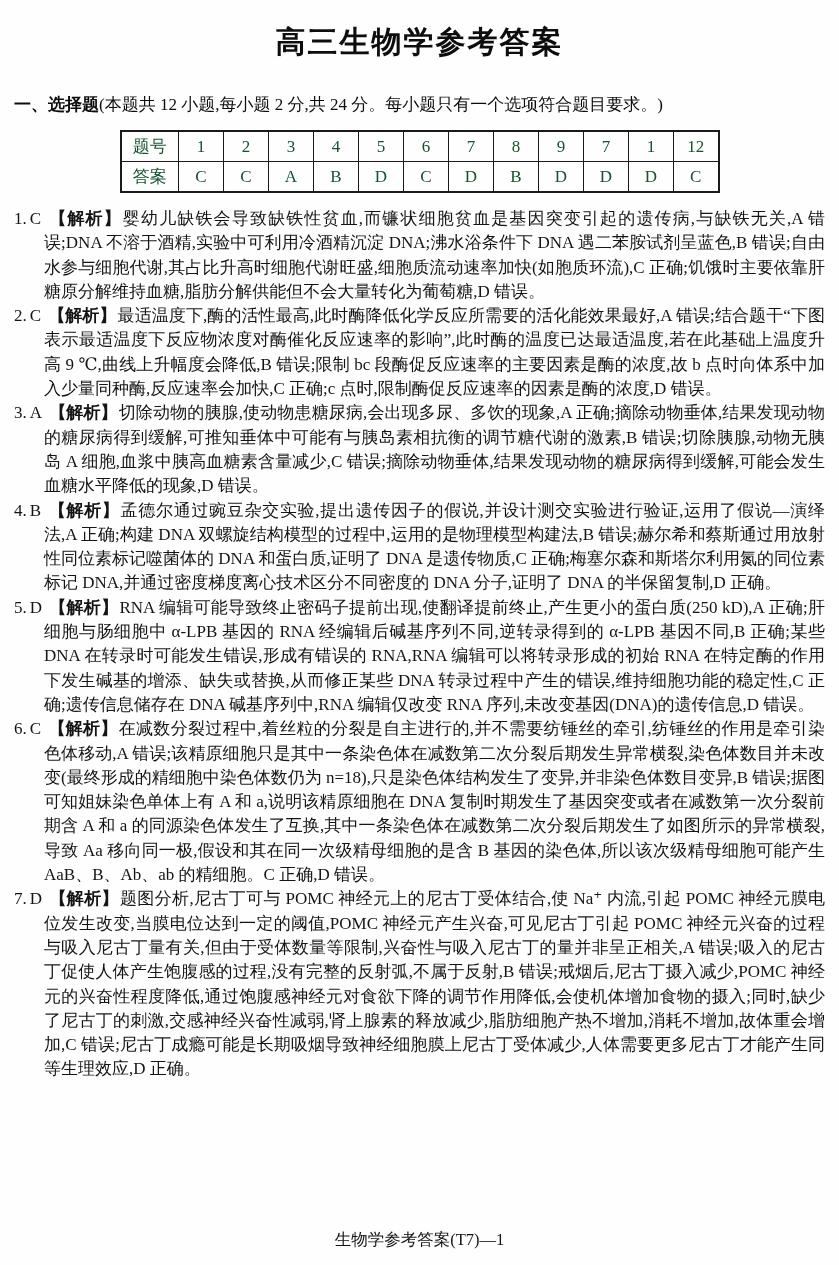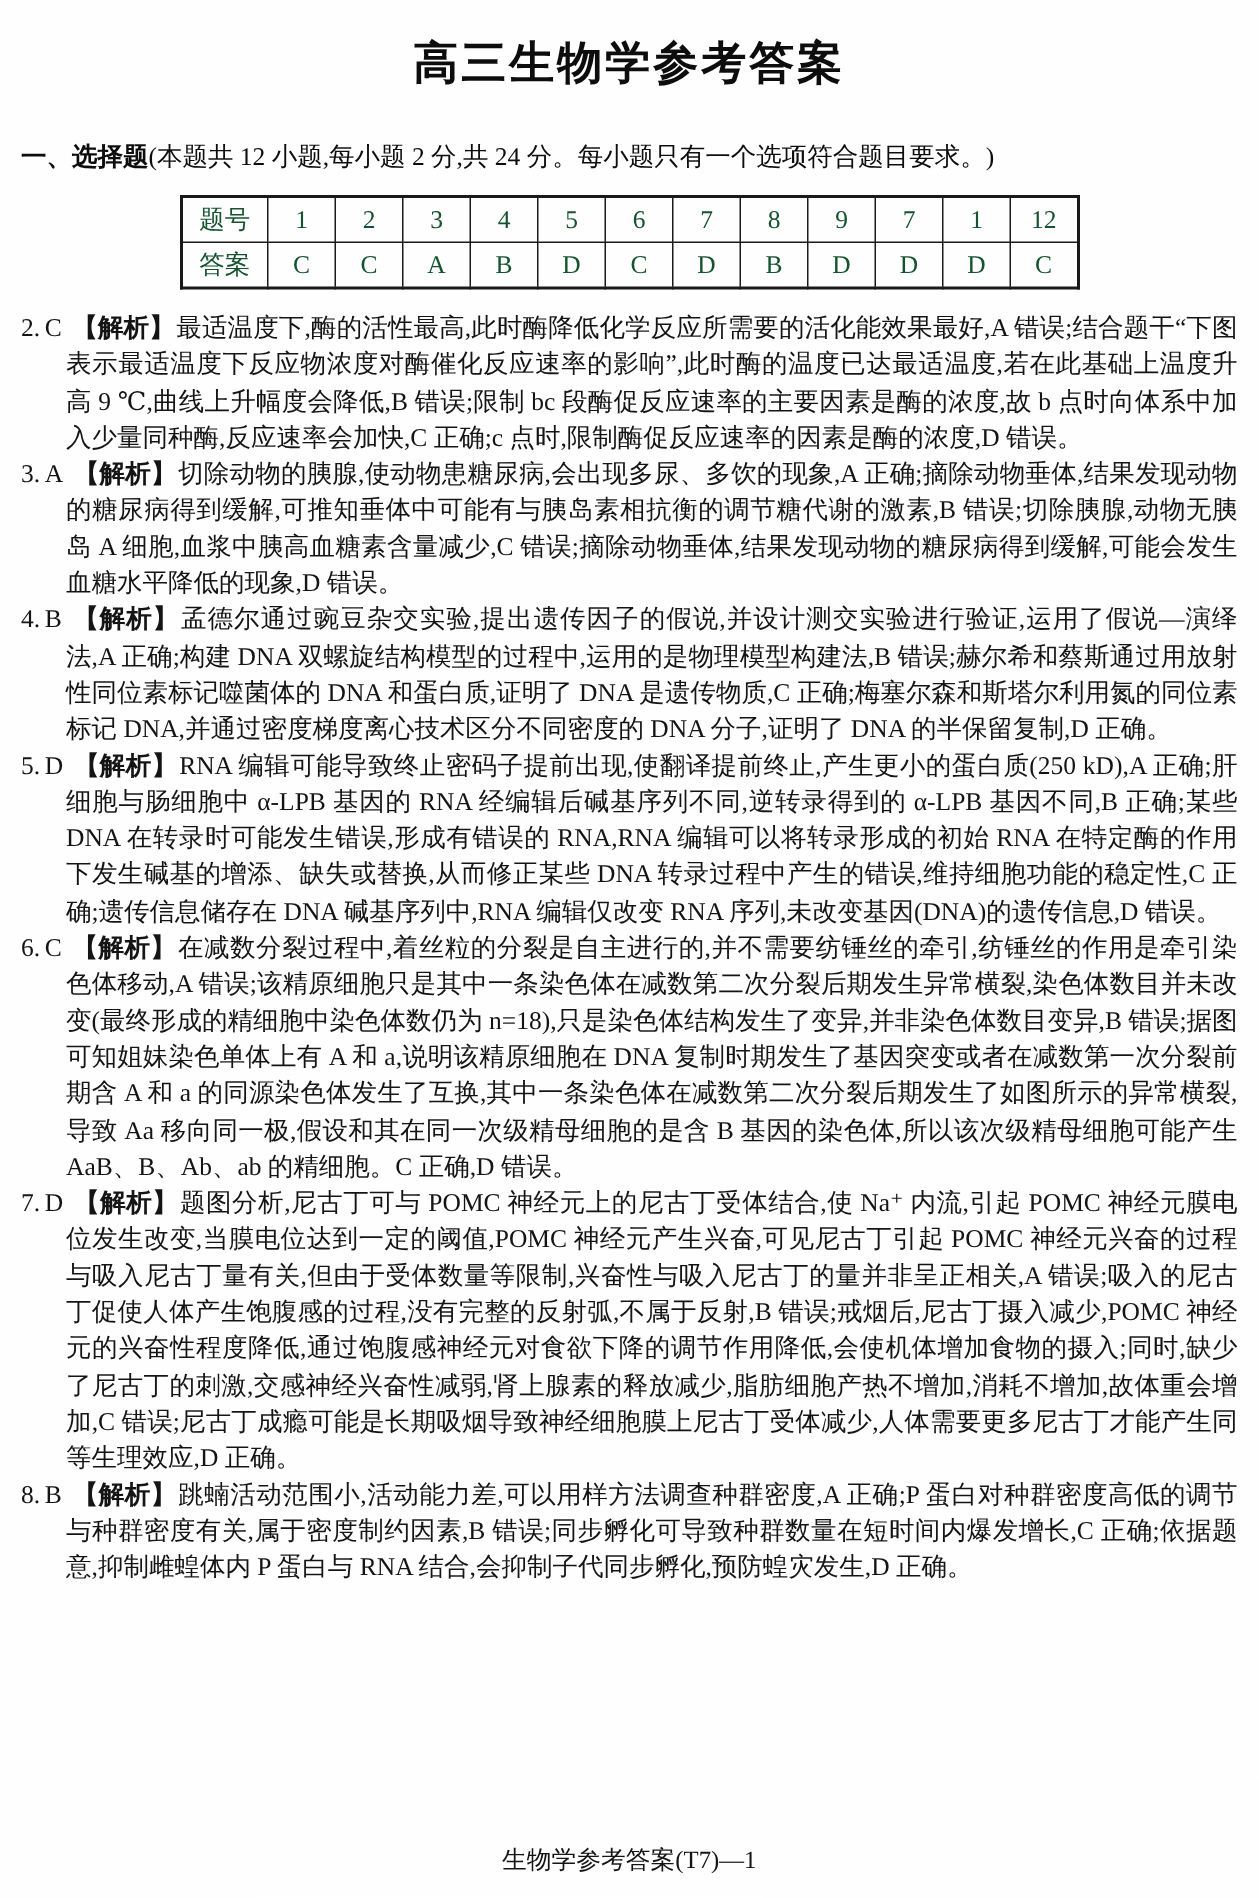--- a/index.html
+++ b/index.html
@@ -130,24 +130,24 @@
         <td>B</td>
         <td>D</td>
         <td>D</td>
         <td>D</td>
         <td>C</td>
       </tr>
     </tbody>
   </table>
 
   <div class="explanations">
+    <p class="exp"><span class="qnum">1.</span><span class="qans">C</span><span class="jiexi">【解析】</span><span class="etext">婴幼儿缺铁会导致缺铁性贫血,而镰状细胞贫血是基因突变引起的遗传病,与缺铁无关,A 错误;DNA 不溶于酒精,实验中可利用冷酒精沉淀 DNA;沸水浴条件下 DNA 遇二苯胺试剂呈蓝色,B 错误;自由水参与细胞代谢,其占比升高时细胞代谢旺盛,细胞质流动速率加快(如胞质环流),C 正确;饥饿时主要依靠肝糖原分解维持血糖,脂肪分解供能但不会大量转化为葡萄糖,D 错误。</span></p>
     <p class="exp"><span class="qnum">2.</span><span class="qans">C</span><span class="jiexi">【解析】</span><span class="etext">最适温度下,酶的活性最高,此时酶降低化学反应所需要的活化能效果最好,A 错误;结合题干“下图表示最适温度下反应物浓度对酶催化反应速率的影响”,此时酶的温度已达最适温度,若在此基础上温度升高 9 ℃,曲线上升幅度会降低,B 错误;限制 bc 段酶促反应速率的主要因素是酶的浓度,故 b 点时向体系中加入少量同种酶,反应速率会加快,C 正确;c 点时,限制酶促反应速率的因素是酶的浓度,D 错误。</span></p>
     <p class="exp"><span class="qnum">3.</span><span class="qans">A</span><span class="jiexi">【解析】</span><span class="etext">切除动物的胰腺,使动物患糖尿病,会出现多尿、多饮的现象,A 正确;摘除动物垂体,结果发现动物的糖尿病得到缓解,可推知垂体中可能有与胰岛素相抗衡的调节糖代谢的激素,B 错误;切除胰腺,动物无胰岛 A 细胞,血浆中胰高血糖素含量减少,C 错误;摘除动物垂体,结果发现动物的糖尿病得到缓解,可能会发生血糖水平降低的现象,D 错误。</span></p>
     <p class="exp"><span class="qnum">4.</span><span class="qans">B</span><span class="jiexi">【解析】</span><span class="etext">孟德尔通过豌豆杂交实验,提出遗传因子的假说,并设计测交实验进行验证,运用了假说—演绎法,A 正确;构建 DNA 双螺旋结构模型的过程中,运用的是物理模型构建法,B 错误;赫尔希和蔡斯通过用放射性同位素标记噬菌体的 DNA 和蛋白质,证明了 DNA 是遗传物质,C 正确;梅塞尔森和斯塔尔利用氮的同位素标记 DNA,并通过密度梯度离心技术区分不同密度的 DNA 分子,证明了 DNA 的半保留复制,D 正确。</span></p>
     <p class="exp"><span class="qnum">5.</span><span class="qans">D</span><span class="jiexi">【解析】</span><span class="etext">RNA 编辑可能导致终止密码子提前出现,使翻译提前终止,产生更小的蛋白质(250 kD),A 正确;肝细胞与肠细胞中 α-LPB 基因的 RNA 经编辑后碱基序列不同,逆转录得到的 α-LPB 基因不同,B 正确;某些 DNA 在转录时可能发生错误,形成有错误的 RNA,RNA 编辑可以将转录形成的初始 RNA 在特定酶的作用下发生碱基的增添、缺失或替换,从而修正某些 DNA 转录过程中产生的错误,维持细胞功能的稳定性,C 正确;遗传信息储存在 DNA 碱基序列中,RNA 编辑仅改变 RNA 序列,未改变基因(DNA)的遗传信息,D 错误。</span></p>
     <p class="exp"><span class="qnum">6.</span><span class="qans">C</span><span class="jiexi">【解析】</span><span class="etext">在减数分裂过程中,着丝粒的分裂是自主进行的,并不需要纺锤丝的牵引,纺锤丝的作用是牵引染色体移动,A 错误;该精原细胞只是其中一条染色体在减数第二次分裂后期发生异常横裂,染色体数目并未改变(最终形成的精细胞中染色体数仍为 n=18),只是染色体结构发生了变异,并非染色体数目变异,B 错误;据图可知姐妹染色单体上有 A 和 a,说明该精原细胞在 DNA 复制时期发生了基因突变或者在减数第一次分裂前期含 A 和 a 的同源染色体发生了互换,其中一条染色体在减数第二次分裂后期发生了如图所示的异常横裂,导致 Aa 移向同一极,假设和其在同一次级精母细胞的是含 B 基因的染色体,所以该次级精母细胞可能产生 AaB、B、Ab、ab 的精细胞。C 正确,D 错误。</span></p>
     <p class="exp"><span class="qnum">7.</span><span class="qans">D</span><span class="jiexi">【解析】</span><span class="etext">题图分析,尼古丁可与 POMC 神经元上的尼古丁受体结合,使 Na⁺ 内流,引起 POMC 神经元膜电位发生改变,当膜电位达到一定的阈值,POMC 神经元产生兴奋,可见尼古丁引起 POMC 神经元兴奋的过程与吸入尼古丁量有关,但由于受体数量等限制,兴奋性与吸入尼古丁的量并非呈正相关,A 错误;吸入的尼古丁促使人体产生饱腹感的过程,没有完整的反射弧,不属于反射,B 错误;戒烟后,尼古丁摄入减少,POMC 神经元的兴奋性程度降低,通过饱腹感神经元对食欲下降的调节作用降低,会使机体增加食物的摄入;同时,缺少了尼古丁的刺激,交感神经兴奋性减弱,肾上腺素的释放减少,脂肪细胞产热不增加,消耗不增加,故体重会增加,C 错误;尼古丁成瘾可能是长期吸烟导致神经细胞膜上尼古丁受体减少,人体需要更多尼古丁才能产生同等生理效应,D 正确。</span></p>
-    <p class="exp"><span class="qnum">8.</span><span class="qans">B</span><span class="jiexi">【解析】</span><span class="etext">跳蝻活动范围小,活动能力差,可以用样方法调查种群密度,A 正确;P 蛋白对种群密度高低的调节与种群密度有关,属于密度制约因素,B 错误;同步孵化可导致种群数量在短时间内爆发增长,C 正确;依据题意,抑制雌蝗体内 P 蛋白与 RNA 结合,会抑制子代同步孵化,预防蝗灾发生,D 正确。</span></p>
   </div>
 
   <div class="page-footer">生物学参考答案(T7)—1</div>
 
 </div>
 
 </body></html>

